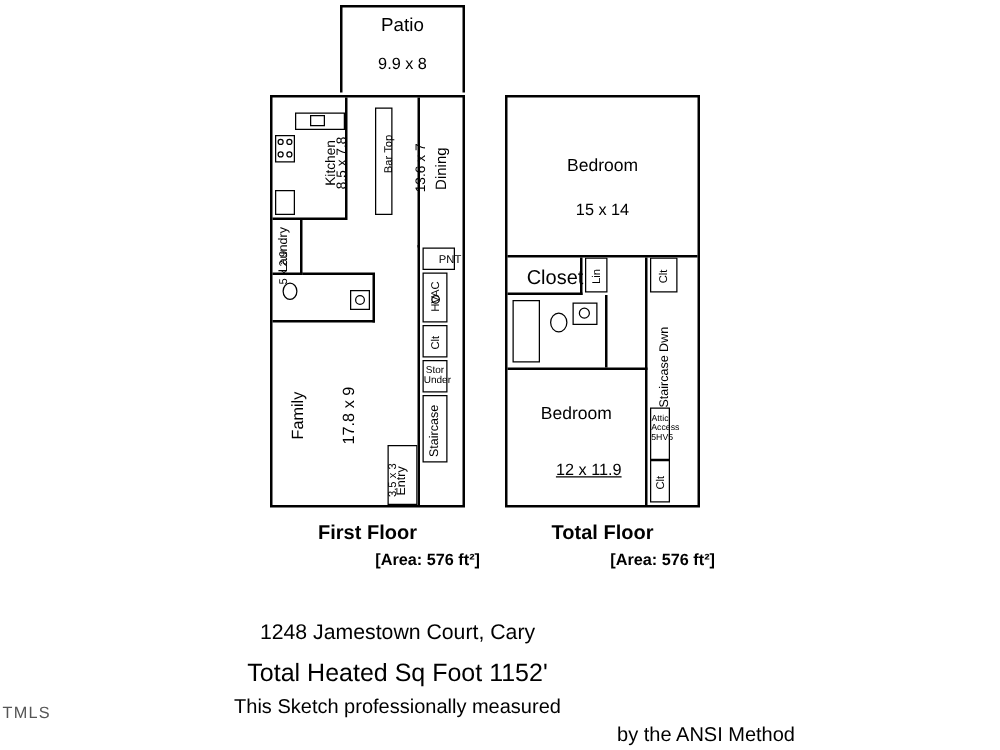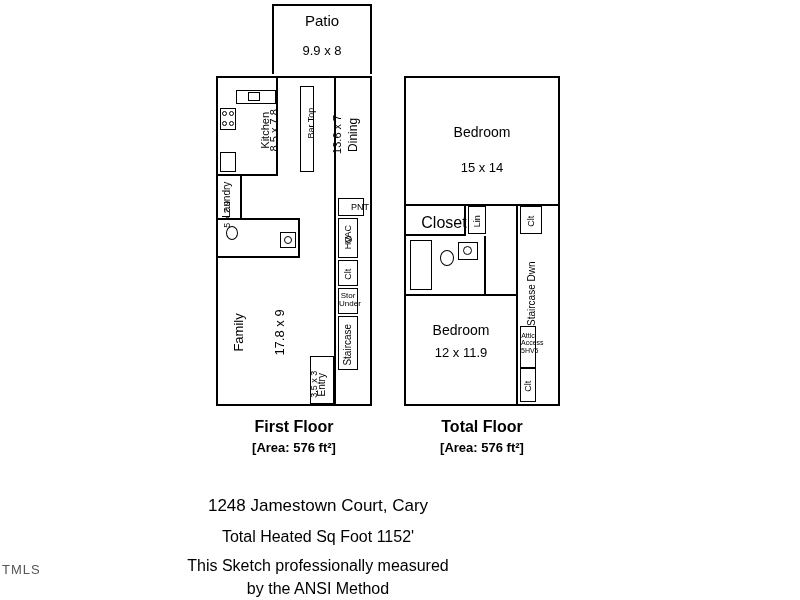--- a/index.html
+++ b/index.html
@@ -72,37 +72,37 @@
 
   
   .plan-title {
     position: absolute;
     text-align: center;
     font-size: 16px;
     font-weight: bold;
   }
   .plan-area {
     position: absolute;
-    text-align: center;
+    text-align: right;
     font-size: 13px;
     font-weight: bold;
   }
 
   
   .caption {
     position: absolute;
     left: 0; width: 636px;
     text-align: center;
     font-weight: normal;
     margin-top: 14px;
   }
   #cap-address { top: 482px; font-size: 17px; }
-  #cap-total   { top: 514px; font-size: 16px; }
+  #cap-total   { top: 514px; font-size: 20px; }
   #cap-sketch1 { top: 543px; font-size: 16px; }
-  #cap-sketch2 { top: 566px; font-size: 16px; }
+  #cap-sketch2 { top: 566px; font-size: 16px; text-align: right; }
 
   #watermark {
     position: absolute;
     left: 2px; top: 562px;
     font-size: 13px;
     color: #555;
     letter-spacing: 1px;
   }
 
   
@@ -234,21 +234,21 @@
     <div>Access</div>
     <div>5HV5</div>
   </div>
 
   <div class="lbl vert" style="left:514px; top:381px; width:28px; font-size:9px;">Clt</div>
 
   <div class="lbl" style="left:406px; top:124px; width:152px; font-size:14px;">Bedroom</div>
   <div class="lbl" style="left:406px; top:161px; width:152px; font-size:13px;">15 x 14</div>
 
   <div class="lbl" style="left:406px; top:322px; width:110px; font-size:14px;">Bedroom</div>
-  <div class="lbl" style="left:406px; top:346px; width:110px; font-size:13px;">12 x 11.9</div>
+  <div class="lbl" style="left:406px; top:369px; width:130px; font-size:13px;text-decoration:underline;">12 x 11.9</div>
 
   <div class="plan-title" style="left:392px; top:418px; width:180px;">Total Floor</div>
   <div class="plan-area" style="left:392px; top:440px; width:180px;">[Area: 576 ft²]</div>
 
   <div class="caption" id="cap-address">1248 Jamestown Court, Cary</div>
   <div class="caption" id="cap-total">Total Heated Sq Foot 1152'</div>
   <div class="caption" id="cap-sketch1">This Sketch professionally measured</div>
   <div class="caption" id="cap-sketch2">by the ANSI Method</div>
 
   <div id="watermark">TMLS</div>

